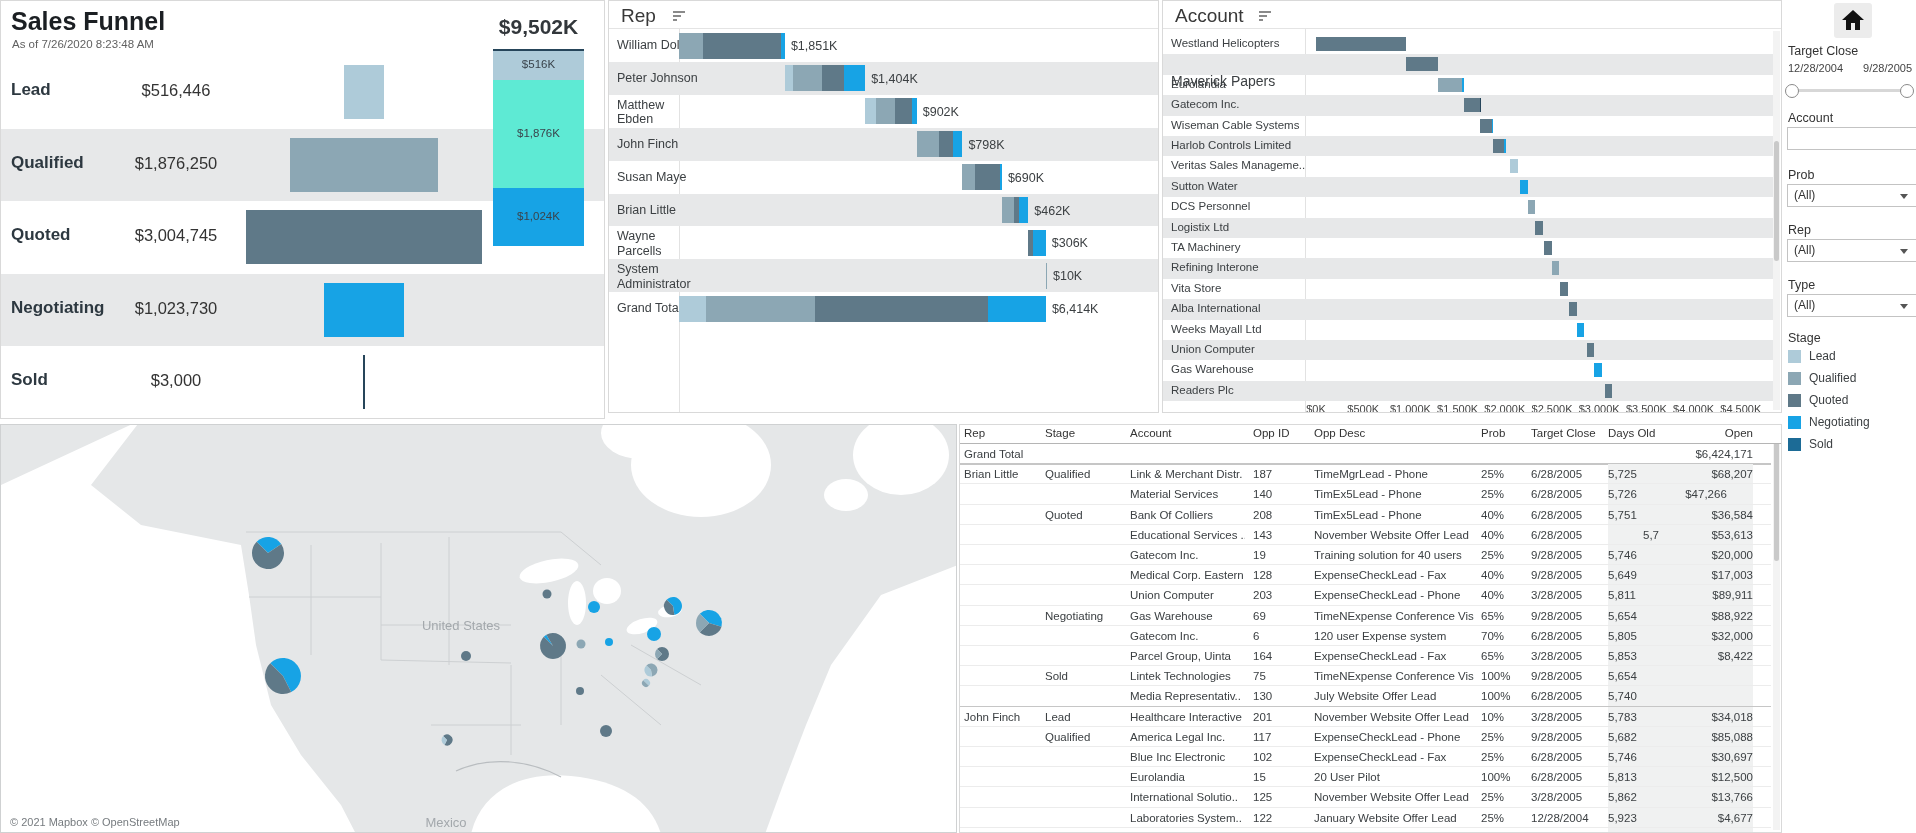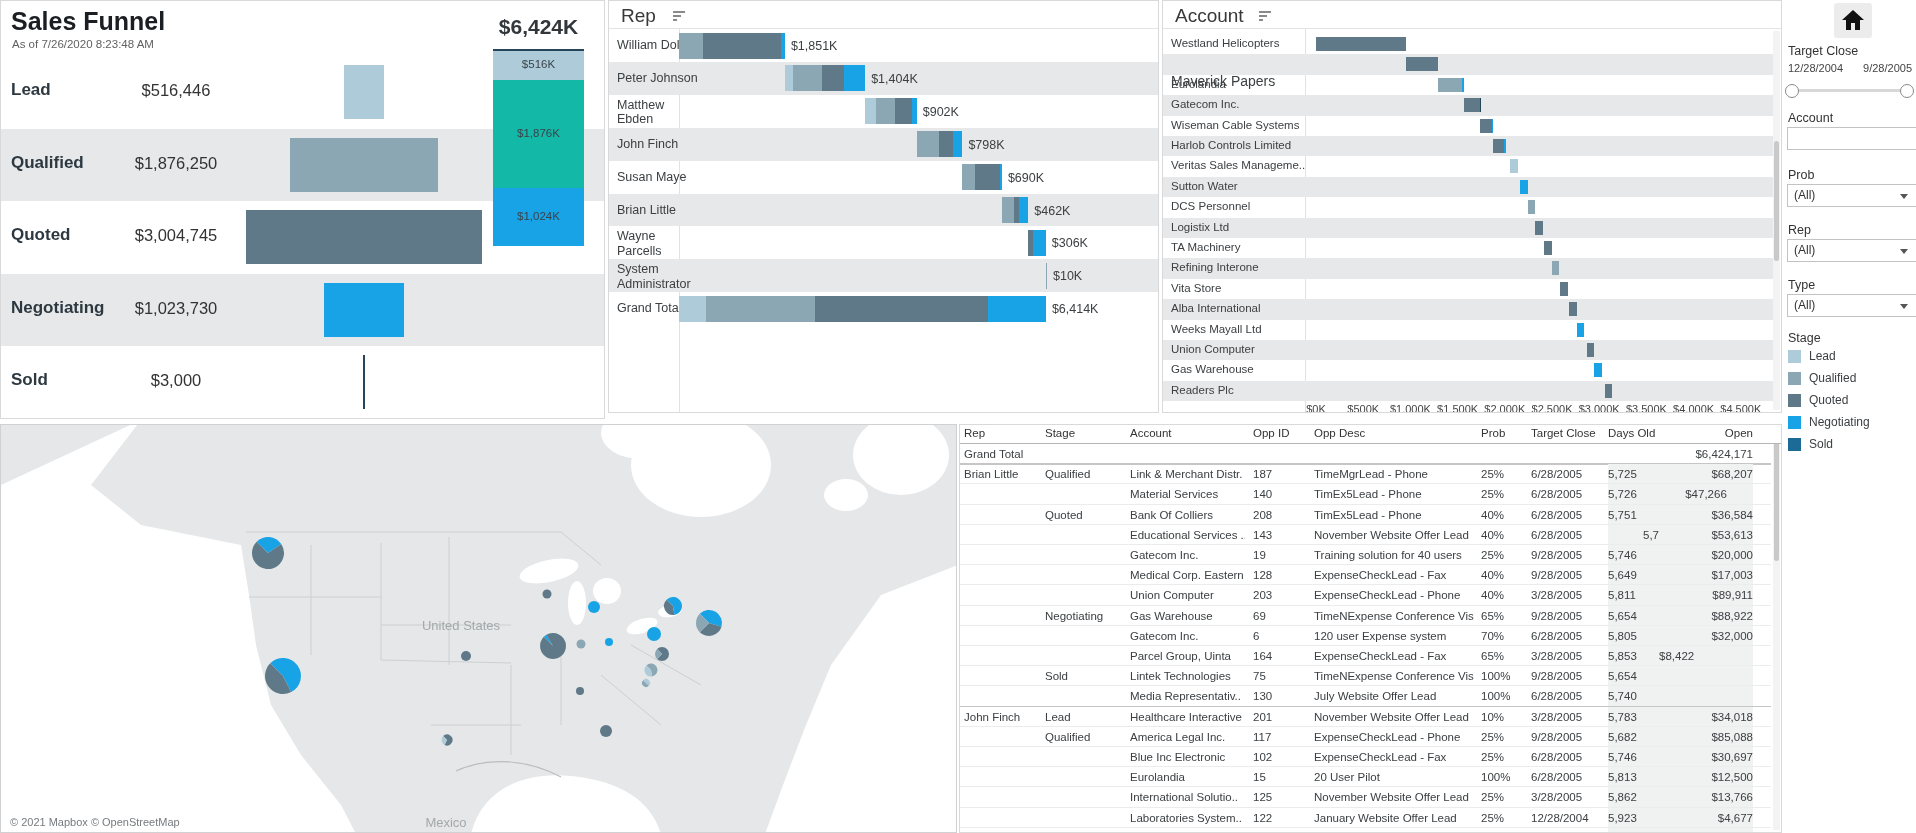--- a/index.html
+++ b/index.html
@@ -84,27 +84,27 @@
           <div class="fun-label">Negotiating</div>
           <div class="fun-value">$1,023,730</div>
           <div class="fun-bar" style="left: 322.797px; width: 80.4063px; background: rgb(23, 163, 229);"></div>
         </div>
         <div class="fun-row" style="top: 345px;">
           <div class="fun-label">Sold</div>
           <div class="fun-value">$3,000</div>
           <div class="fun-bar" style="left: 362.25px; width: 1.5px; background: rgb(38, 69, 90);"></div>
         </div>
       </div>
-    <div class="tot-label">$6,424K</div>
+    <div class="tot-label">$9,502K</div>
     <div class="tot-bar">
         <div class="tot-seg" style="height: 1.5px; background: rgb(38, 69, 90);"></div>
         <div class="tot-seg" style="height: 29.5592px; background: rgb(174, 203, 217);">
           <span>$516K</span>
         </div>
-        <div class="tot-seg" style="height: 107.467px; background: #14b8a6;">
+        <div class="tot-seg" style="height: 107.467px; background: #5eead4;">
           <span>$1,876K</span>
         </div>
         <div class="tot-seg" style="height: 58.66px; background: rgb(23, 163, 229);">
           <span>$1,024K</span>
         </div>
       </div>
   </div>
 
   <div class="panel" id="rep-panel">
     <div class="chart-title">Rep</div>
@@ -531,21 +531,21 @@
         </div>
         <div class="t-row" style="top: 220px; border-top: 1px solid rgb(236, 236, 236);">
           <div class="t-cell" style="left: 4px; width: 115px;"></div>
           <div class="t-cell" style="left: 85px; width: 115px;"></div>
           <div class="t-cell" style="left: 170px; width: 115px;">Parcel Group, Uinta</div>
           <div class="t-cell" style="left: 293px; width: 115px;">164</div>
           <div class="t-cell" style="left: 354px; width: 160px;">ExpenseCheckLead - Fax</div>
           <div class="t-cell" style="left: 521px; width: 115px;">65%</div>
           <div class="t-cell" style="left: 571px; width: 115px;">3/28/2005</div>
           <div class="t-cell band" style="left: 648px; width: 51px;">5,853</div>
-          <div class="t-cell cell-open band" style="left: 699px; width: 94px; ">$8,422</div>
+          <div class="t-cell cell-open band" style="left: 699px; width: 94px; text-align: right;">$8,422</div>
         </div>
         <div class="t-row" style="top: 240.2px; border-top: 1px solid rgb(236, 236, 236);">
           <div class="t-cell" style="left: 4px; width: 115px;"></div>
           <div class="t-cell" style="left: 85px; width: 115px;">Sold</div>
           <div class="t-cell" style="left: 170px; width: 115px;">Lintek Technologies</div>
           <div class="t-cell" style="left: 293px; width: 115px;">75</div>
           <div class="t-cell" style="left: 354px; width: 160px;">TimeNExpense Conference Vis..</div>
           <div class="t-cell" style="left: 521px; width: 115px;">100%</div>
           <div class="t-cell" style="left: 571px; width: 115px;">9/28/2005</div>
           <div class="t-cell band" style="left: 648px; width: 51px;">5,654</div>

